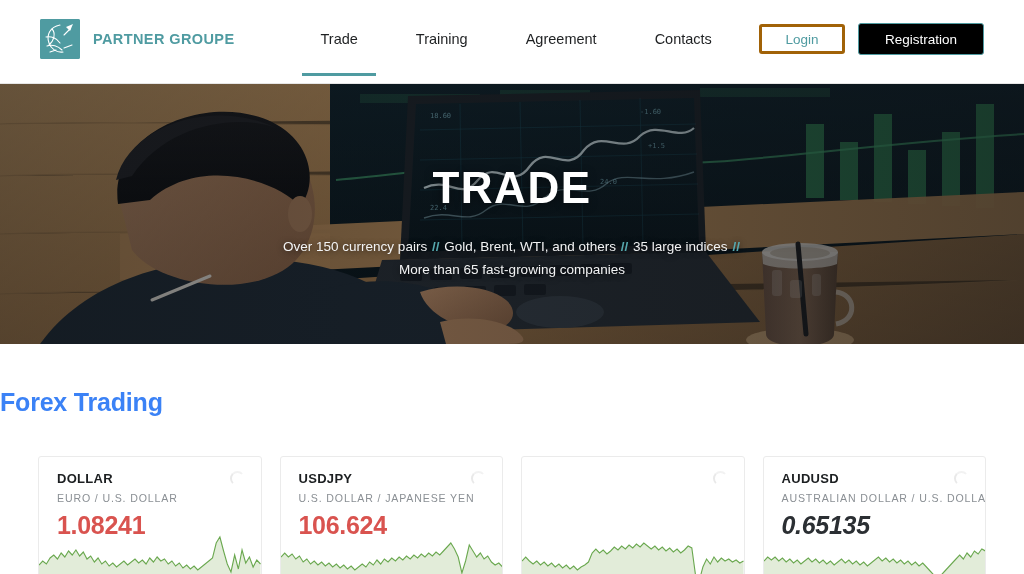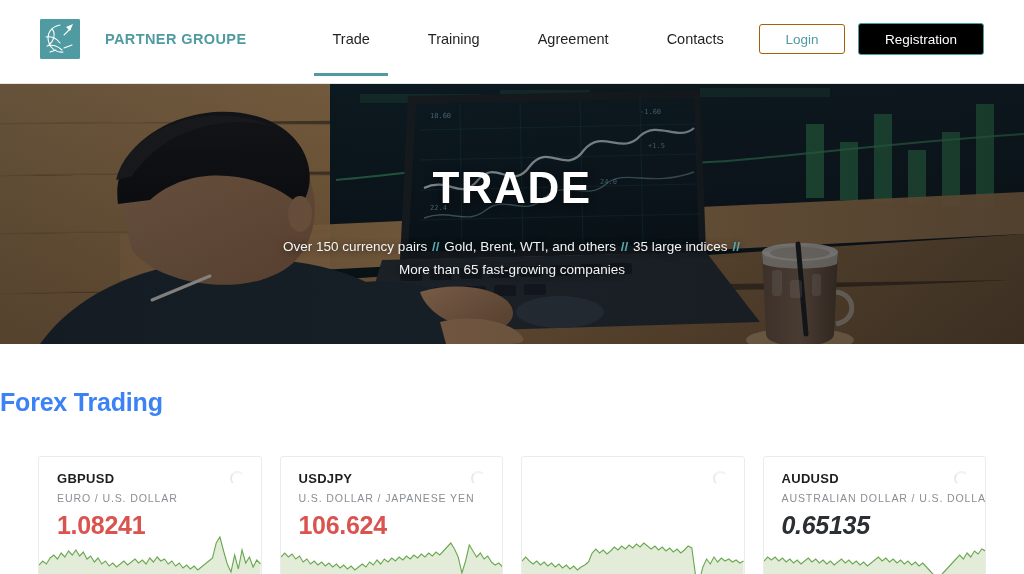--- a/index.html
+++ b/index.html
@@ -40,21 +40,20 @@
     position: relative;
     overflow: hidden;
     display: block;
   }
   .brand-name {
     color: #4f9ba1;
     font-size: 14.5px;
     font-weight: bold;
     letter-spacing: 0.4px;
     white-space: nowrap;
-    margin-left: 12px;
   }
 
   
   .nav {
     display: flex;
     align-items: center;
     margin-left: 86px;
     gap: 0;
   }
   .nav-item {
@@ -85,21 +84,21 @@
     cursor: pointer;
     display: inline-flex;
     align-items: center;
     justify-content: center;
     white-space: nowrap;
     font-family: "Liberation Sans", sans-serif;
   }
   .btn-login {
     width: 86px; height: 30px;
     background: #ffffff;
-    border: 1px solid #a16207;
+    border: 3px solid #a16207;
     color: #4f9ba1;
   }
   .btn-register {
     width: 126px; height: 32px;
     background: #000000;
     border: 1px solid #4f9ba1;
     color: #ffffff;
   }
 
   
@@ -414,21 +413,21 @@
   </section>
 
   <section class="forex">
     <h2 class="section-title">Forex Trading</h2>
 
     <div class="cards">
 
       <div class="card">
         <div class="card-spinner"></div>
         <div class="card-body">
-          <div class="card-ticker">GBPUSD</div>
+          <div class="card-ticker">DOLLAR</div>
           <div class="card-pair">EURO / U.S. DOLLAR</div>
           <div class="card-price price-down">1.08241</div>
         </div>
         <div class="spark">
           <svg viewBox="0 0 240 56" preserveAspectRatio="none">
             <path class="spark-area" fill="#e2ecd9" stroke="none" d="M0,34 L4,30 L8,33 L12,27 L16,24 L20,28 L24,22 L28,26 L32,20 L36,24 L40,19 L44,25 L48,21 L52,28 L56,25 L60,31 L64,27 L68,33 L72,30 L76,35 L80,32 L84,36 L88,33 L92,30 L96,34 L100,31 L104,28 L108,32 L112,29 L116,33 L120,27 L124,31 L128,26 L132,30 L136,28 L140,33 L144,30 L148,35 L152,32 L156,37 L160,34 L164,38 L168,35 L172,39 L176,36 L180,33 L184,30 L188,27 L192,12 L196,6 L200,20 L204,33 L208,41 L212,24 L216,38 L220,19 L224,32 L228,26 L232,36 L236,29 L240,33 L240,56 L0,56 Z"></path>
             <path class="spark-line" fill="none" stroke="#6aa84f" stroke-width="1.2" d="M0,34 L4,30 L8,33 L12,27 L16,24 L20,28 L24,22 L28,26 L32,20 L36,24 L40,19 L44,25 L48,21 L52,28 L56,25 L60,31 L64,27 L68,33 L72,30 L76,35 L80,32 L84,36 L88,33 L92,30 L96,34 L100,31 L104,28 L108,32 L112,29 L116,33 L120,27 L124,31 L128,26 L132,30 L136,28 L140,33 L144,30 L148,35 L152,32 L156,37 L160,34 L164,38 L168,35 L172,39 L176,36 L180,33 L184,30 L188,27 L192,12 L196,6 L200,20 L204,33 L208,41 L212,24 L216,38 L220,19 L224,32 L228,26 L232,36 L236,29 L240,33"></path>
           </svg>
         </div>
         <div class="spark-months">

